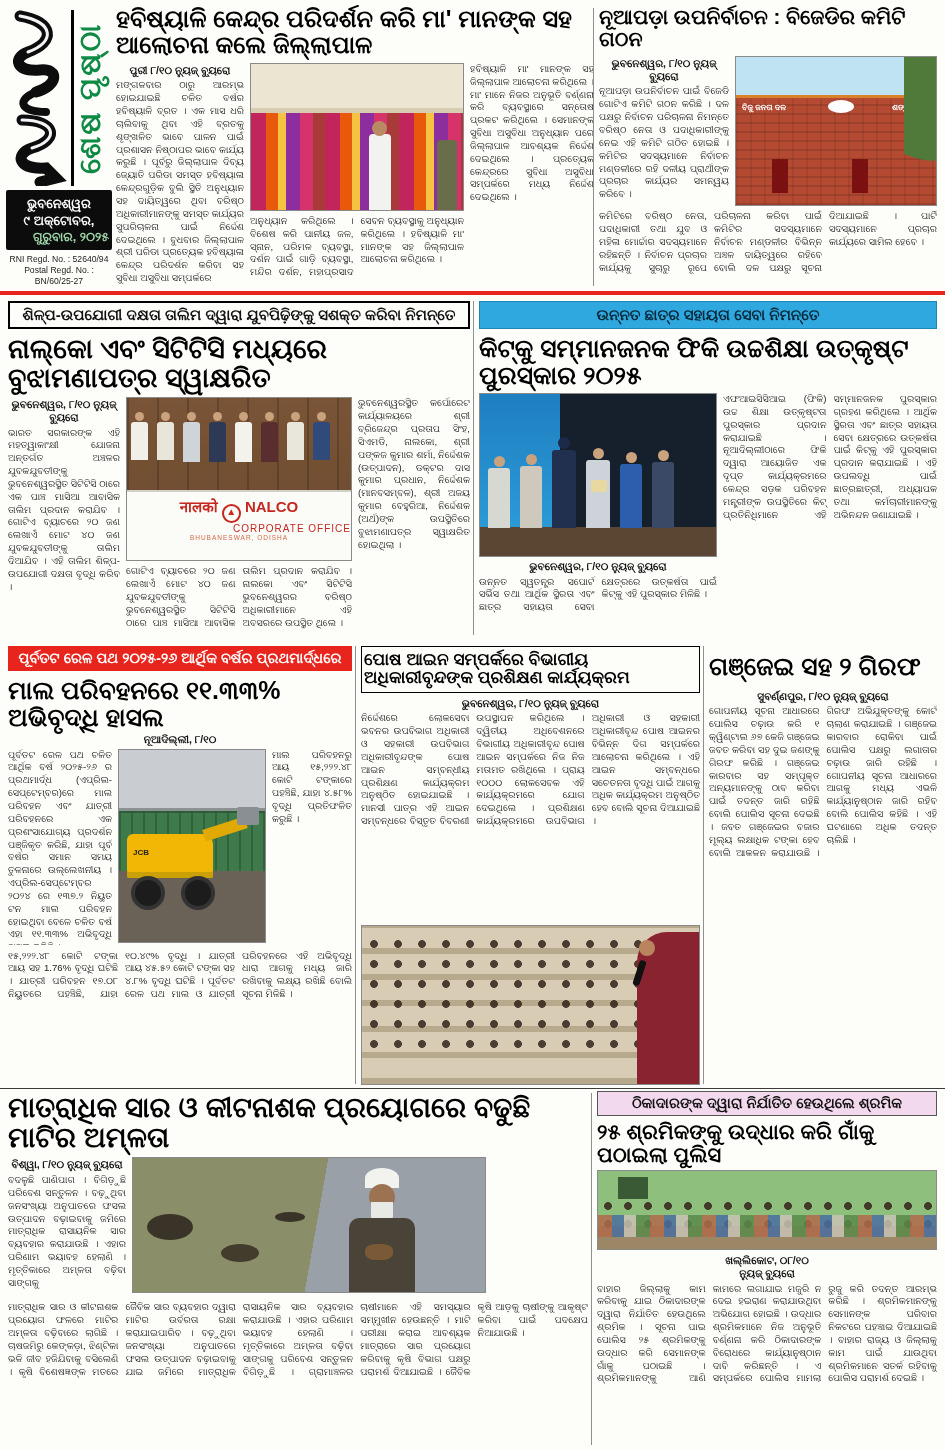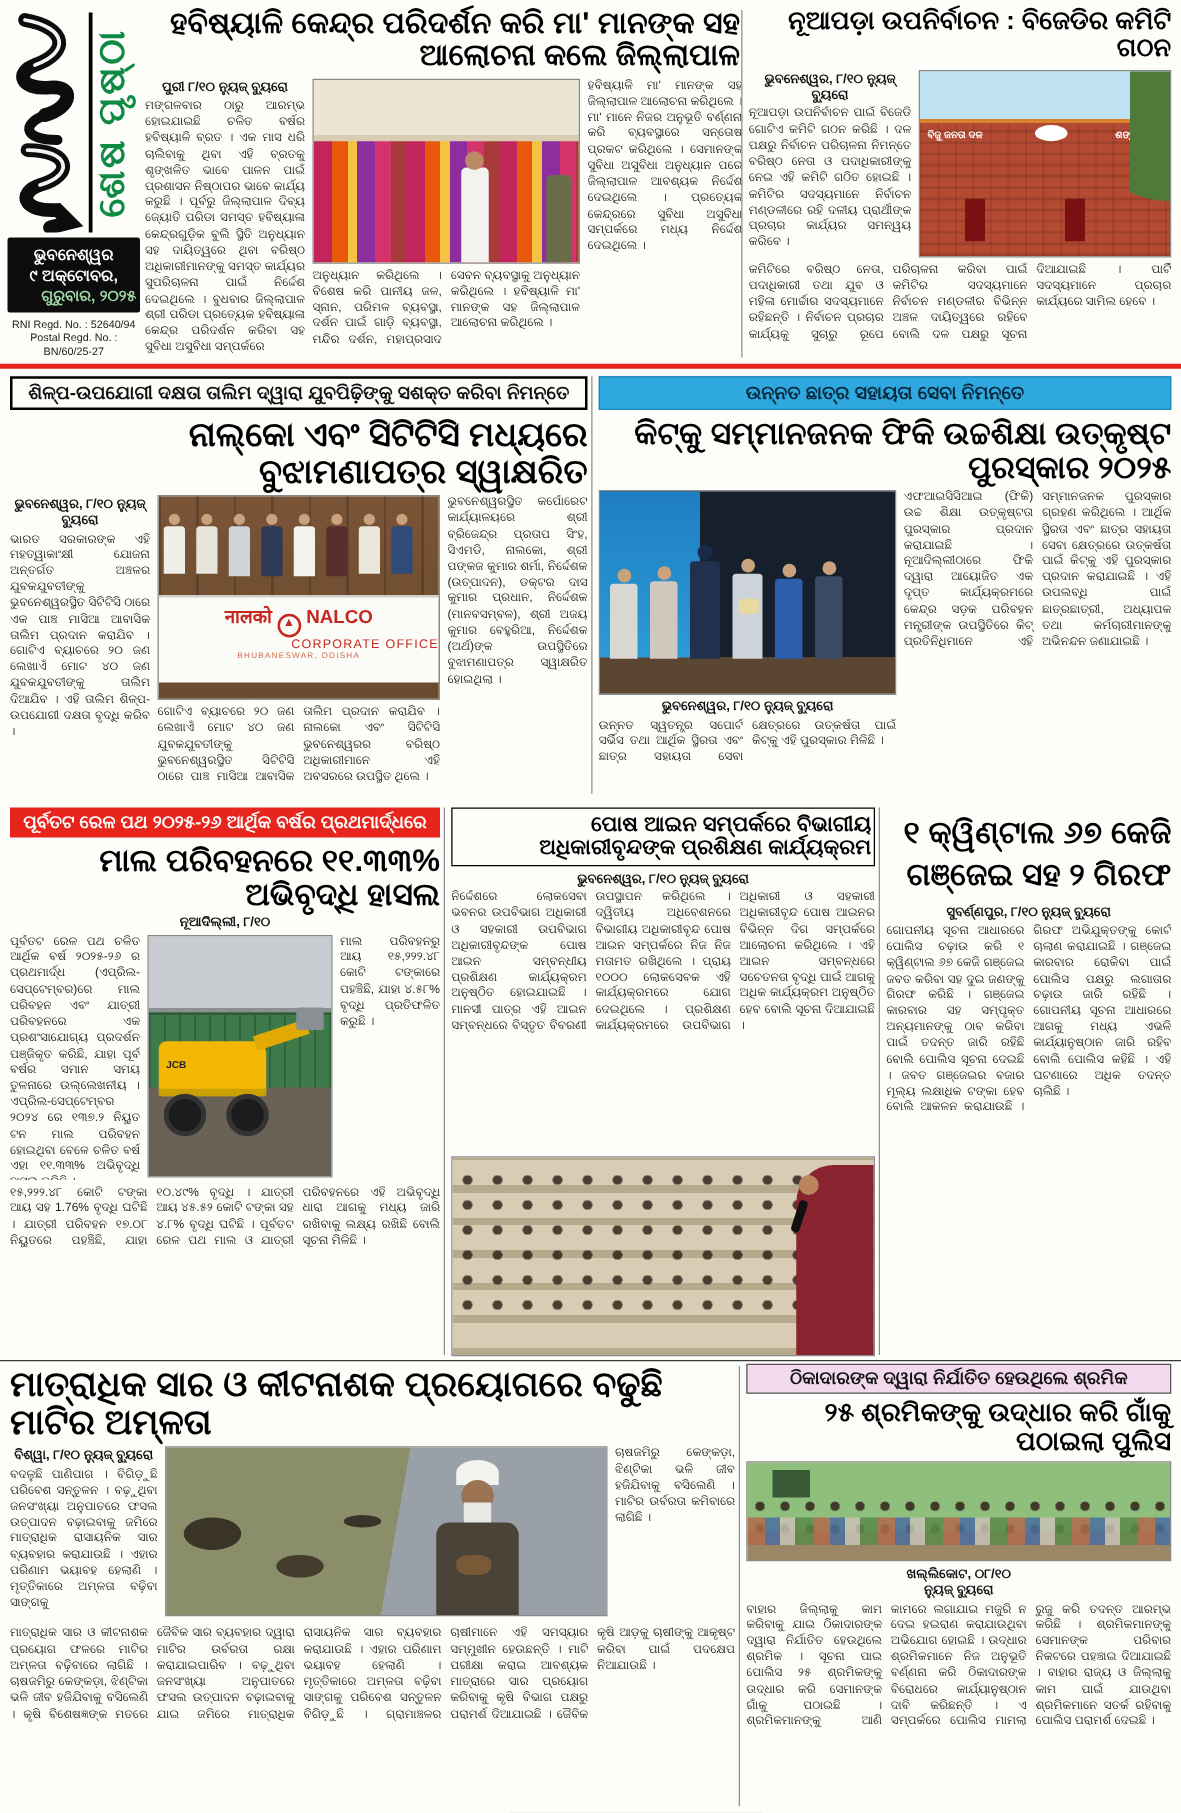--- a/index.html
+++ b/index.html
@@ -1,19 +1,19 @@
 <!DOCTYPE html>
 <html><head>
 <meta charset="utf-8">
 <style>
   html,body{margin:0;padding:0;background:#e9e7e2;}
   .page{position:relative;width:945px;height:1450px;margin:0 auto;background:#fdfdfa;
         font-family:"Liberation Sans","DejaVu Sans",sans-serif;color:#111;overflow:hidden;}
   .abs{position:absolute;}
-  .hl{font-weight:bold;color:#000;line-height:1.08;text-align:right;}
+  .hl{font-weight:bold;color:#000;line-height:1.08;text-align:left;}
   .kicker{font-weight:bold;text-align:center;}
   .byline{font-weight:bold;text-align:center;font-size:10.5px;line-height:1.2;margin:1px 0 3px 0;}
   .bodytxt{font-size:9.6px;line-height:1.34;text-align:justify;color:#1c1c1c;overflow:hidden;}
   .cols2{column-count:2;column-gap:7px;}
   .cols3{column-count:3;column-gap:7px;}
   .cols5{column-count:5;column-gap:7px;}
   .photo{position:relative;overflow:hidden;border:1px solid #8a8a8a;background:#cfcfcf;}
   .vline{background:#8f8f8f;width:1px;}
   .hrule{background:#3a3a3a;height:1px;}
   .redrule{background:#e8251d;}
@@ -140,21 +140,21 @@
               </span>
             <span class="fig">
                 <span class="head" style="width:9px;height:9px;"></span>
                 <span class="torso" style="width:17px;height:38px;background:#e9e7db;"></span>
               </span>
             <span class="fig">
                 <span class="head" style="width:9px;height:9px;"></span>
                 <span class="torso" style="width:17px;height:38px;background:#304a7a;"></span>
               </span>
           </div>
-          <div class="abs" style="left:0;right:0;bottom:13px;height:42%;background:#fbfbf8;border-top:2px solid #d0d0c8;text-align:center;">
+          <div class="abs" style="left:0;right:0;bottom:0;height:42%;background:#fbfbf8;border-top:2px solid #d0d0c8;text-align:center;">
             <div style="margin-top:4px;font-size:15px;font-weight:bold;color:#c62820;">
               <span>नालको</span>
               <span style="display:inline-block;width:15px;height:15px;border:2.5px solid #c62820;border-radius:50%;vertical-align:-3px;text-align:center;line-height:11px;font-size:10px;color:#c62820;">▲</span>
               <span>NALCO</span>
             </div>
             <div style="font-size:10px;color:#c62820;font-weight:normal;letter-spacing:1px;text-align:right;">CORPORATE OFFICE</div>
             <div style="font-size:6.5px;color:#d06a4a;letter-spacing:1px;">BHUBANESWAR, ODISHA</div>
           </div>
         </div>
         <div class="bodytxt cols2" style="height:90px;margin-top:4px;">ଗୋଟିଏ ବ୍ୟାଚରେ ୨୦ ଜଣ ଲେଖାଏଁ ମୋଟ ୪୦ ଜଣ ଯୁବକଯୁବତୀଙ୍କୁ ଭୁବନେଶ୍ୱରସ୍ଥିତ ସିଟିଟିସି ଠାରେ ପାଞ୍ଚ ମାସିଆ ଆବାସିକ ତାଲିମ ପ୍ରଦାନ କରାଯିବ । ନାଲକୋ ଏବଂ ସିଟିଟିସି ଭୁବନେଶ୍ୱରର ବରିଷ୍ଠ ଅଧିକାରୀମାନେ ଏହି ଅବସରରେ ଉପସ୍ଥିତ ଥିଲେ ।</div>
@@ -242,21 +242,20 @@
       <div class="abs" style="right:0;top:6px;width:62px;height:152px;background:#8a2330;border-radius:30px 0 0 0;"></div>
       <div class="abs" style="right:44px;top:14px;width:16px;height:16px;border-radius:50%;background:#b9845e;"></div>
       <div class="abs" style="right:56px;top:34px;width:7px;height:26px;background:#111;border-radius:3px;transform:rotate(18deg);"></div>
     </div>
   </div>
 
   <div class="abs vline" style="left:703px;top:646px;height:438px;"></div>
 
   <div class="abs" style="left:709px;top:650px;width:228px;height:434px;">
     <div class="hl" style="font-size:25px;line-height:1.35;">
-      <div>୧ କ୍ୱିଣ୍ଟାଲ ୬୭ କେଜି</div>
       <div>ଗଞ୍ଜେଇ ସହ ୨ ଗିରଫ</div>
     </div>
     <div class="byline" style="margin-top:6px;">ସୁବର୍ଣ୍ଣପୁର, ୮/୧୦ ନ୍ୟୁଜ୍ ବ୍ୟୁରୋ</div>
     <div class="bodytxt cols2" style="height:330px;">ଗୋପନୀୟ ସୂଚନା ଆଧାରରେ ପୋଲିସ ଚଢ଼ାଉ କରି ୧ କ୍ୱିଣ୍ଟାଲ ୬୭ କେଜି ଗଞ୍ଜେଇ ଜବତ କରିବା ସହ ଦୁଇ ଜଣଙ୍କୁ ଗିରଫ କରିଛି । ଗଞ୍ଜେଇ କାରବାର ସହ ସମ୍ପୃକ୍ତ ଅନ୍ୟମାନଙ୍କୁ ଠାବ କରିବା ପାଇଁ ତଦନ୍ତ ଜାରି ରହିଛି ବୋଲି ପୋଲିସ ସୂଚନା ଦେଇଛି । ଜବତ ଗଞ୍ଜେଇର ବଜାର ମୂଲ୍ୟ ଲକ୍ଷାଧିକ ଟଙ୍କା ହେବ ବୋଲି ଆକଳନ କରାଯାଉଛି । ଗିରଫ ଅଭିଯୁକ୍ତଙ୍କୁ କୋର୍ଟ ଚାଲାଣ କରାଯାଇଛି । ଗଞ୍ଜେଇ କାରବାର ରୋକିବା ପାଇଁ ପୋଲିସ ପକ୍ଷରୁ ଲଗାତାର ଚଢ଼ାଉ ଜାରି ରହିଛି । ଗୋପନୀୟ ସୂଚନା ଆଧାରରେ ଆଗକୁ ମଧ୍ୟ ଏଭଳି କାର୍ଯ୍ୟାନୁଷ୍ଠାନ ଜାରି ରହିବ ବୋଲି ପୋଲିସ କହିଛି । ଏହି ଘଟଣାରେ ଅଧିକ ତଦନ୍ତ ଚାଲିଛି ।</div>
   </div>
 
   <div class="abs hrule" style="left:0;top:1088px;width:945px;"></div>
 
   <div class="abs" style="left:8px;top:1093px;width:580px;height:352px;">
     <div class="hl" style="font-size:28px;text-align:left;">ମାତ୍ରାଧିକ ସାର ଓ କୀଟନାଶକ ପ୍ରୟୋଗରେ ବଢୁଛି ମାଟିର ଅମ୍ଳତା</div>
@@ -266,21 +265,20 @@
         <div class="bodytxt" style="height:118px;">ବଦଳୁଛି ପାଣିପାଗ । ବିଗିଡ଼ୁଛି ପରିବେଶ ସନ୍ତୁଳନ । ବଢ଼ୁଥିବା ଜନସଂଖ୍ୟା ଅନୁପାତରେ ଫସଲ ଉତ୍ପାଦନ ବଢ଼ାଇବାକୁ ଜମିରେ ମାତ୍ରାଧିକ ରାସାୟନିକ ସାର ବ୍ୟବହାର କରାଯାଉଛି । ଏହାର ପରିଣାମ ଭୟାବହ ହେଲାଣି । ମୃତ୍ତିକାରେ ଅମ୍ଳତା ବଢ଼ିବା ସାଙ୍ଗକୁ</div>
       </div>
       <div class="photo" style="width:352px;height:134px;background:linear-gradient(100deg,#8a8f6a 0 52%,#9aa0a8 52%);">
         <div class="abs" style="left:14px;top:56px;width:46px;height:26px;background:#3a3428;border-radius:50%;box-shadow:70px 26px 0 -4px #433b2c,120px -10px 0 -8px #3a3428;"></div>
         <div class="abs" style="right:86px;top:10px;width:34px;height:20px;background:#f2f2ee;border-radius:50% 50% 0 0;"></div>
         <div class="abs" style="right:90px;top:26px;width:26px;height:26px;border-radius:50%;background:#9c7352;"></div>
         <div class="abs" style="right:92px;top:44px;width:22px;height:22px;background:#e8e8e4;border-radius:0 0 8px 8px;"></div>
         <div class="abs" style="right:70px;top:60px;width:66px;height:74px;background:#4a4438;border-radius:10px 10px 0 0;"></div>
         <div class="abs" style="right:92px;top:86px;width:28px;height:16px;background:#7a5a36;border-radius:40%;"></div>
       </div>
-      <div class="bodytxt" style="flex:1;height:138px;">ଚାଷଜମିରୁ କେଙ୍କଡ଼ା, ଝିଣ୍ଟିକା ଭଳି ଜୀବ ହଜିଯିବାକୁ ବସିଲେଣି । ମାଟିର ଉର୍ବରତା କମିବାରେ ଲାଗିଛି ।</div>
     </div>
     <div class="bodytxt cols5" style="height:158px;margin-top:6px;">ମାତ୍ରାଧିକ ସାର ଓ କୀଟନାଶକ ପ୍ରୟୋଗ ଫଳରେ ମାଟିର ଅମ୍ଳତା ବଢ଼ିବାରେ ଲାଗିଛି । ଚାଷଜମିରୁ କେଙ୍କଡ଼ା, ଝିଣ୍ଟିକା ଭଳି ଜୀବ ହଜିଯିବାକୁ ବସିଲେଣି । କୃଷି ବିଶେଷଜ୍ଞଙ୍କ ମତରେ ଜୈବିକ ସାର ବ୍ୟବହାର ଦ୍ୱାରା ମାଟିର ଉର୍ବରତା ରକ୍ଷା କରାଯାଇପାରିବ । ବଢ଼ୁଥିବା ଜନସଂଖ୍ୟା ଅନୁପାତରେ ଫସଲ ଉତ୍ପାଦନ ବଢ଼ାଇବାକୁ ଯାଇ ଜମିରେ ମାତ୍ରାଧିକ ରାସାୟନିକ ସାର ବ୍ୟବହାର କରାଯାଉଛି । ଏହାର ପରିଣାମ ଭୟାବହ ହେଲାଣି । ମୃତ୍ତିକାରେ ଅମ୍ଳତା ବଢ଼ିବା ସାଙ୍ଗକୁ ପରିବେଶ ସନ୍ତୁଳନ ବିଗିଡ଼ୁଛି । ଗ୍ରାମାଞ୍ଚଳର ଚାଷୀମାନେ ଏହି ସମସ୍ୟାର ସମ୍ମୁଖୀନ ହେଉଛନ୍ତି । ମାଟି ପରୀକ୍ଷା କରାଇ ଆବଶ୍ୟକ ମାତ୍ରାରେ ସାର ପ୍ରୟୋଗ କରିବାକୁ କୃଷି ବିଭାଗ ପକ୍ଷରୁ ପରାମର୍ଶ ଦିଆଯାଇଛି । ଜୈବିକ କୃଷି ଆଡ଼କୁ ଚାଷୀଙ୍କୁ ଆକୃଷ୍ଟ କରିବା ପାଇଁ ପଦକ୍ଷେପ ନିଆଯାଉଛି ।</div>
   </div>
 
   <div class="abs vline" style="left:591px;top:1093px;height:352px;"></div>
 
   <div class="abs" style="left:597px;top:1091px;width:340px;height:354px;">
     <div class="kicker" style="background:#f3d9ee;border:1.5px solid #555;padding:3px 2px;font-size:14.5px;">ଠିକାଦାରଙ୍କ ଦ୍ୱାରା ନିର୍ଯାତିତ ହେଉଥିଲେ ଶ୍ରମିକ</div>
     <div class="hl" style="font-size:21px;margin:5px 0 4px 0;">୨୫ ଶ୍ରମିକଙ୍କୁ ଉଦ୍ଧାର କରି ଗାଁକୁ ପଠାଇଲା ପୁଲିସ</div>
     <div class="photo" style="width:338px;height:78px;background:linear-gradient(#8fbf7d 0 70%,#9b8765 70%);">

